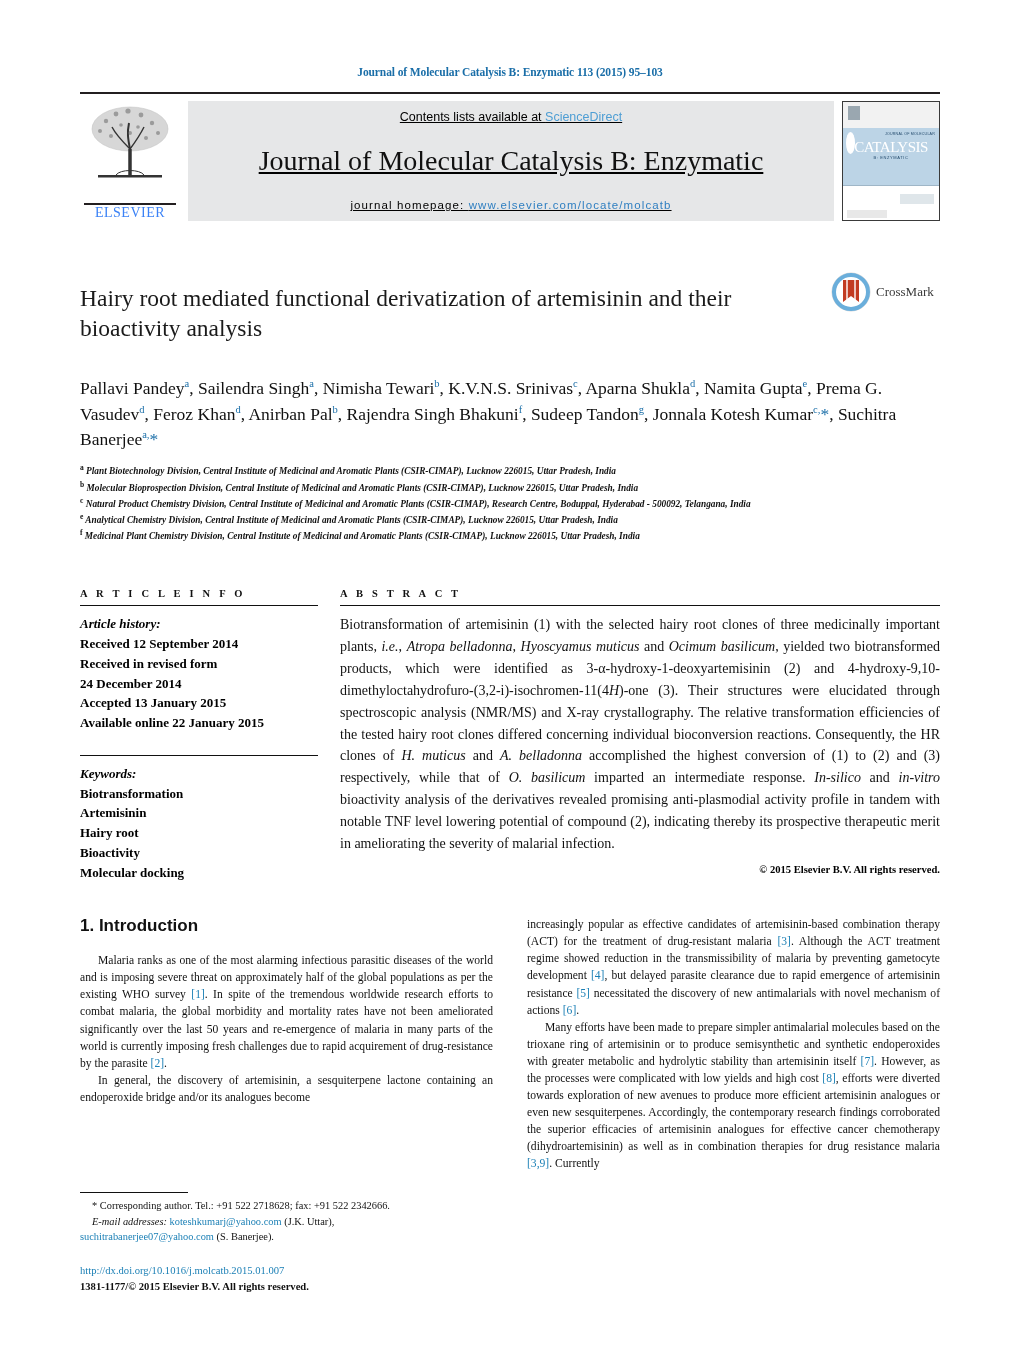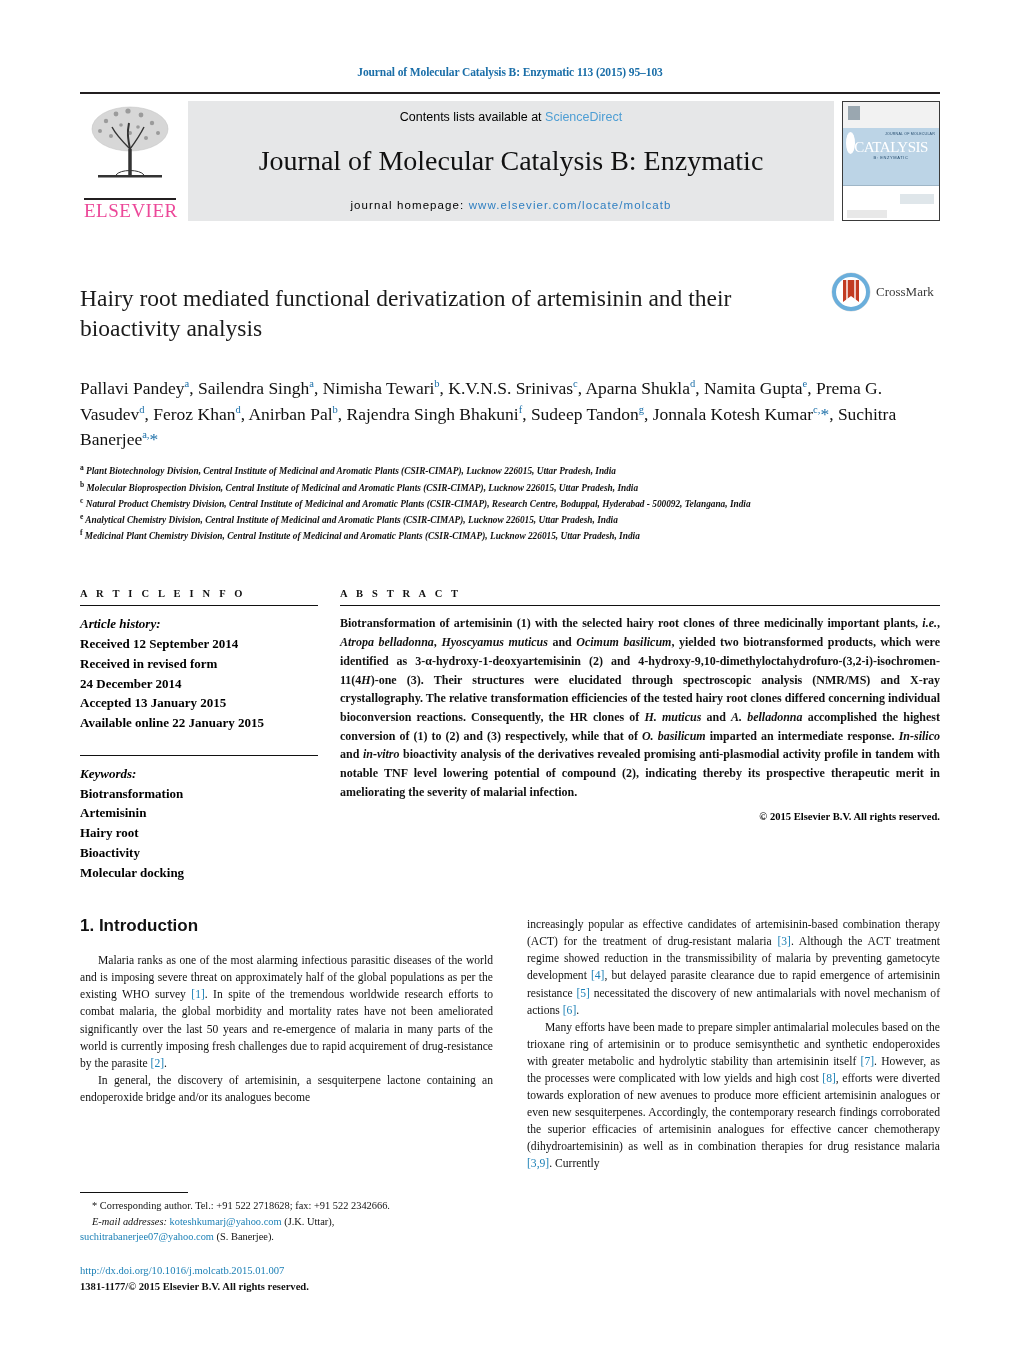--- a/index.html
+++ b/index.html
@@ -47,41 +47,42 @@
     flex: 0 0 100px;
     position: relative;
     display: flex;
     flex-direction: column;
     justify-content: flex-end;
     align-items: center;
   }
   .tree-svg { position: absolute; top: 2px; left: 6px; }
   .elsevier-word {
     font-family: "Liberation Serif", serif;
-    color: #ec4899;
-    font-size: 19px;
+    color: #3b82f6;
+    font-size: 14px;
     letter-spacing: 0.5px;
     font-weight: normal;
     border-top: 2.5px solid #231f20;
     padding-top: 1px;
     width: 92px;
-    text-align: left;
+    text-align: center;
     line-height: 1.05;
   }
   .journal-banner {
     flex: 1;
     background: #e6e7e8;
     margin-left: 8px;
     margin-right: 8px;
     display: flex;
     flex-direction: column;
     justify-content: space-between;
     align-items: center;
     padding: 9px 0 10px 0;
     box-sizing: border-box;
+    text-decoration: underline;
   }
   .contents-line {
     font-family: "Liberation Sans", sans-serif;
     font-size: 12.5px;
     color: #000;
   }
   .contents-line .sd { color: #4e9ed4; }
   .journal-title {
     font-family: "Liberation Serif", serif;
     font-size: 28px;
@@ -168,24 +169,24 @@
     letter-spacing: 3.2px;
     color: #111;
     margin-bottom: 6px;
   }
   .rule { border-top: 1px solid #111; margin-bottom: 8px; }
   .info-group { font-size: 13px; line-height: 1.52; font-weight: bold; }
   .info-group .lab { font-style: italic; }
   .info-group p { margin: 0; }
   .kw-space { height: 22px; }
   .abstract-body {
-    font-size: 12px;
+    font-size: 14px;
     line-height: 1.56;
     text-align: justify;
-    font-weight: bold;
+    font-weight: normal;
     color: #111;
   }
   .abstract-body i { font-style: italic; }
   .copyright {
     text-align: right;
     font-size: 10.6px;
     font-weight: bold;
     margin-top: 9px;
   }
 

